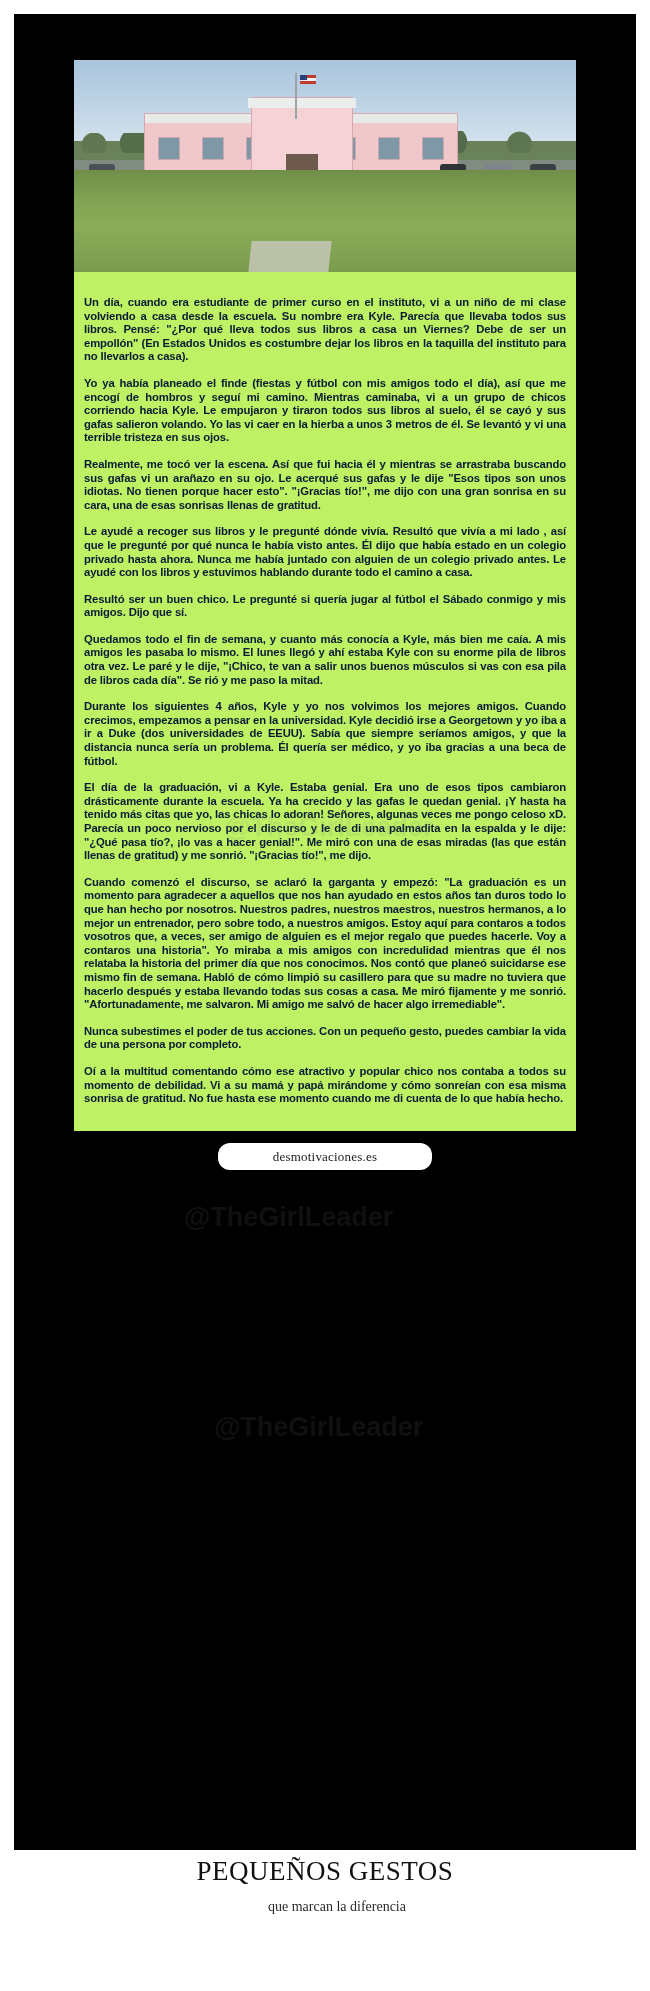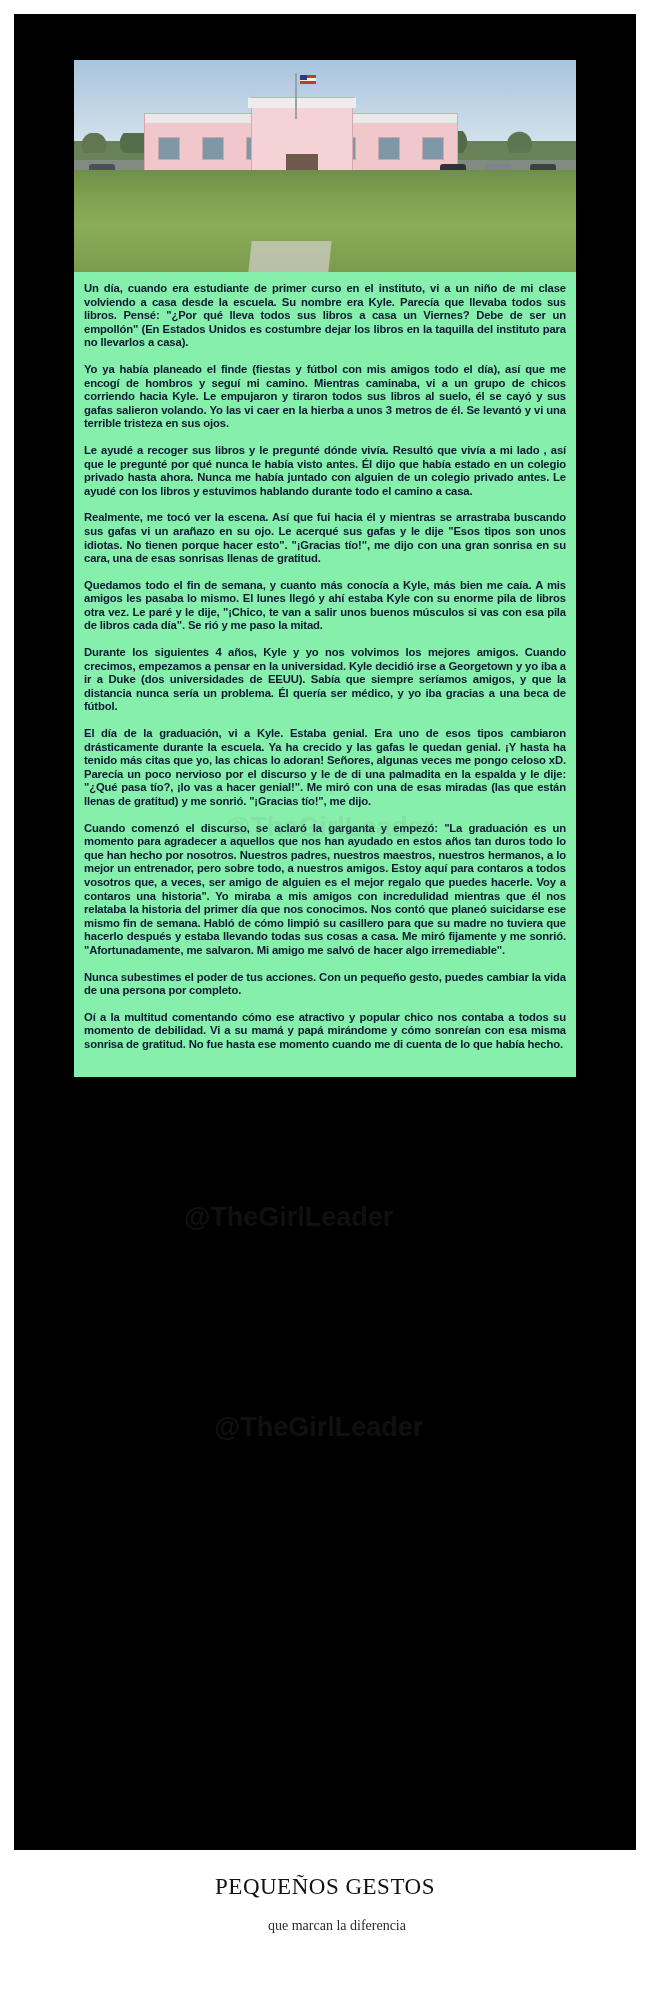--- a/index.html
+++ b/index.html
@@ -187,22 +187,22 @@
     height: 8px;
     border-radius: 3px;
     background: #2d2f33;
   }
   .car.c1 { right: 4%; background:#3b4045; }
   .car.c2 { right: 13%; background:#7e848a; }
   .car.c3 { right: 22%; background:#2f3338; }
   .car.c4 { left: 3%; background:#4a5055; }
 
   .article {
-    padding: 10px 10px 12px 10px;
-    background: #86efac;
+    padding: 24px 10px 12px 10px;
+    background: #bef264;
     position: relative;
   }
   .article p {
     margin: 0 0 13px 0;
     font-family: "Liberation Sans", sans-serif;
     font-size: 11.3px;
     line-height: 13.6px;
     color: #0b1a33;
     font-weight: bold;
     text-align: justify;
@@ -238,24 +238,24 @@
   }
   .caption {
     position: absolute;
     left: 0;
     top: 1856px;
     width: 650px;
     text-align: center;
   }
   .caption .title {
     font-family: "Liberation Serif", serif;
-    font-size: 23px;
+    font-size: 27px;
     color: #111111;
     letter-spacing: .5px;
-    margin: 18px;
+    margin: 0;
     font-weight: normal;
   }
   .caption .subtitle {
     font-family: "Liberation Serif", serif;
     font-size: 14px;
     color: #2a2a2a;
     margin: 12px 0 0 0;
     font-weight: normal;
     padding-left: 24px;
   }
@@ -295,36 +295,40 @@
         <div class="car c3"></div>
         <div class="car c4"></div>
         <div class="lawn">
           <div class="walk"></div>
         </div>
       </div>
 
       <div class="article">
         <p>Un día, cuando era estudiante de primer curso en el instituto, vi a un niño de mi clase volviendo a casa desde la escuela. Su nombre era Kyle. Parecía que llevaba todos sus libros. Pensé: "¿Por qué lleva todos sus libros a casa un Viernes? Debe de ser un empollón" (En Estados Unidos es costumbre dejar los libros en la taquilla del instituto para no llevarlos a casa).</p>
         <p>Yo ya había planeado el finde (fiestas y fútbol con mis amigos todo el día), así que me encogí de hombros y seguí mi camino. Mientras caminaba, vi a un grupo de chicos corriendo hacia Kyle. Le empujaron y tiraron todos sus libros al suelo, él se cayó y sus gafas salieron volando. Yo las vi caer en la hierba a unos 3 metros de él. Se levantó y vi una terrible tristeza en sus ojos.</p>
+        <p>Realmente, me tocó ver la escena. Así que fui hacia él y mientras se arrastraba buscando sus gafas vi un arañazo en su ojo. Le acerqué sus gafas y le dije "Esos tipos son unos idiotas. No tienen porque hacer esto". "¡Gracias tío!", me dijo con una gran sonrisa en su cara, una de esas sonrisas llenas de gratitud.</p>
         <p>Le ayudé a recoger sus libros y le pregunté dónde vivía. Resultó que vivía a mi lado , así que le pregunté por qué nunca le había visto antes. Él dijo que había estado en un colegio privado hasta ahora. Nunca me había juntado con alguien de un colegio privado antes. Le ayudé con los libros y estuvimos hablando durante todo el camino a casa.</p>
-        <p>Realmente, me tocó ver la escena. Así que fui hacia él y mientras se arrastraba buscando sus gafas vi un arañazo en su ojo. Le acerqué sus gafas y le dije "Esos tipos son unos idiotas. No tienen porque hacer esto". "¡Gracias tío!", me dijo con una gran sonrisa en su cara, una de esas sonrisas llenas de gratitud.</p>
+        <p>Resultó ser un buen chico. Le pregunté si quería jugar al fútbol el Sábado conmigo y mis amigos. Dijo que sí.</p>
         <p>Quedamos todo el fin de semana, y cuanto más conocía a Kyle, más bien me caía. A mis amigos les pasaba lo mismo. El lunes llegó y ahí estaba Kyle con su enorme pila de libros otra vez. Le paré y le dije, "¡Chico, te van a salir unos buenos músculos si vas con esa pila de libros cada día". Se rió y me paso la mitad.</p>
         <p>Durante los siguientes 4 años, Kyle y yo nos volvimos los mejores amigos. Cuando crecimos, empezamos a pensar en la universidad. Kyle decidió irse a Georgetown y yo iba a ir a Duke (dos universidades de EEUU). Sabía que siempre seríamos amigos, y que la distancia nunca sería un problema. Él quería ser médico, y yo iba gracias a una beca de fútbol.</p>
         <p>El día de la graduación, vi a Kyle. Estaba genial. Era uno de esos tipos cambiaron drásticamente durante la escuela. Ya ha crecido y las gafas le quedan genial. ¡Y hasta ha tenido más citas que yo, las chicas lo adoran! Señores, algunas veces me pongo celoso xD. Parecía un poco nervioso por el discurso y le de di una palmadita en la espalda y le dije: "¿Qué pasa tío?, ¡lo vas a hacer genial!". Me miró con una de esas miradas (las que están llenas de gratitud) y me sonrió. "¡Gracias tío!", me dijo.</p>
         <p>Cuando comenzó el discurso, se aclaró la garganta y empezó: "La graduación es un momento para agradecer a aquellos que nos han ayudado en estos años tan duros todo lo que han hecho por nosotros. Nuestros padres, nuestros maestros, nuestros hermanos, a lo mejor un entrenador, pero sobre todo, a nuestros amigos. Estoy aquí para contaros a todos vosotros que, a veces, ser amigo de alguien es el mejor regalo que puedes hacerle. Voy a contaros una historia". Yo miraba a mis amigos con incredulidad mientras que él nos relataba la historia del primer día que nos conocimos. Nos contó que planeó suicidarse ese mismo fin de semana. Habló de cómo limpió su casillero para que su madre no tuviera que hacerlo después y estaba llevando todas sus cosas a casa. Me miró fijamente y me sonrió. "Afortunadamente, me salvaron. Mi amigo me salvó de hacer algo irremediable".</p>
         <p>Nunca subestimes el poder de tus acciones. Con un pequeño gesto, puedes cambiar la vida de una persona por completo.</p>
         <p>Oí a la multitud comentando cómo ese atractivo y popular chico nos contaba a todos su momento de debilidad. Vi a su mamá y papá mirándome y cómo sonreían con esa misma sonrisa de gratitud. No fue hasta ese momento cuando me di cuenta de lo que había hecho.</p>
 
         <div class="watermark wm1">@TheGirlLeader</div>
         <div class="watermark wm2">@TheGirlLeader</div>
         <div class="watermark wm3">@TheGirlLeader</div>
       </div>
 
     </div>
 
+    <div class="footer-tag">
+      <span>desmotivaciones.es</span>
+    </div>
   </div>
 
   <div class="caption">
     <h1 class="title">PEQUEÑOS GESTOS</h1>
     <p class="subtitle">que marcan la diferencia</p>
   </div>
 
 </div>
 
 </body></html>

